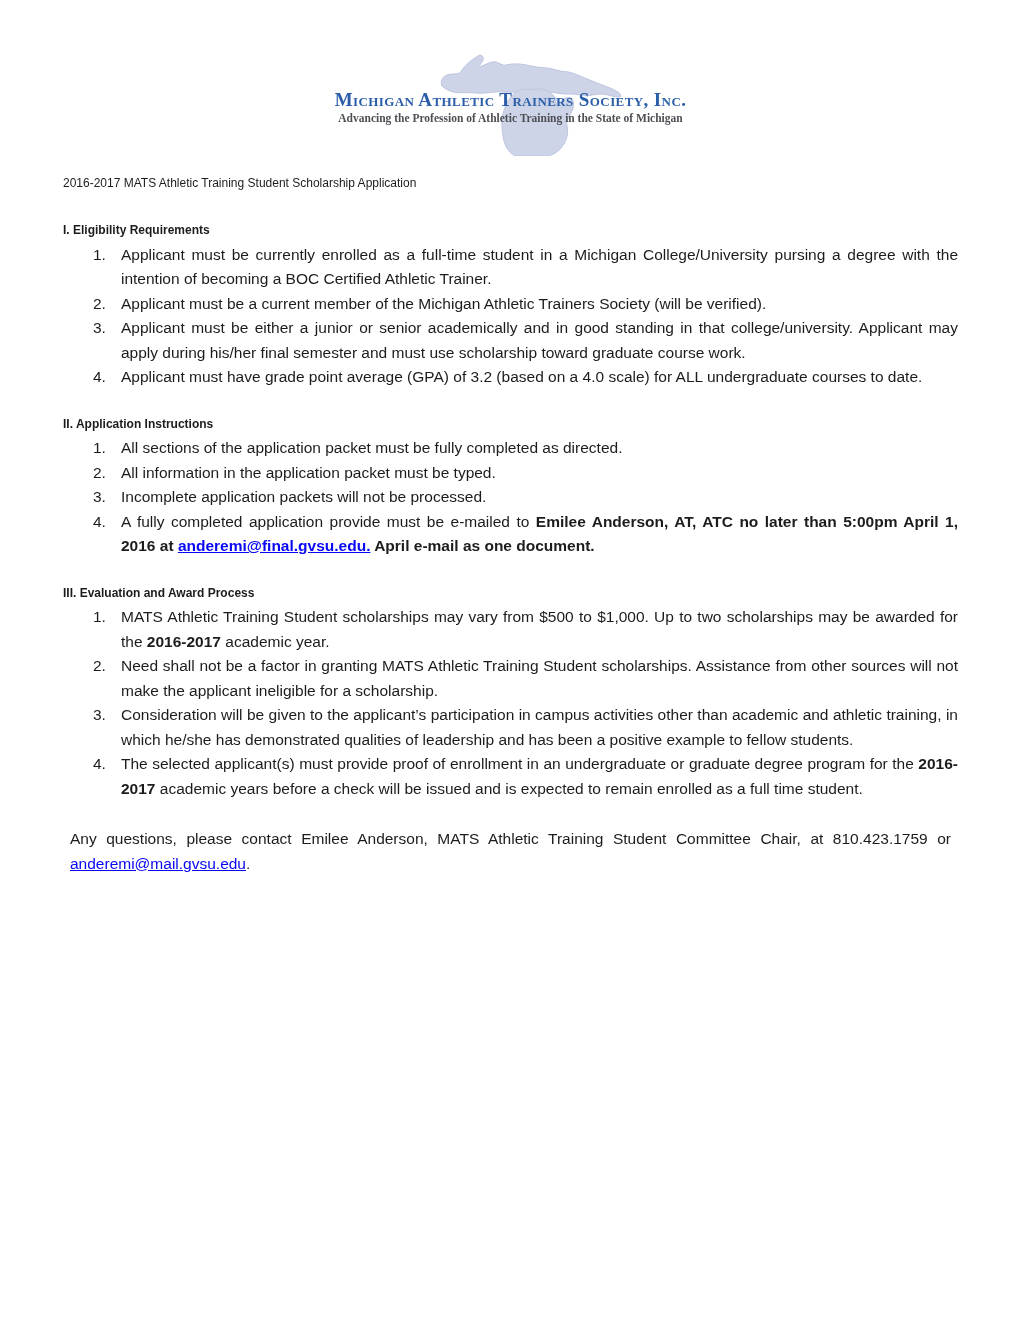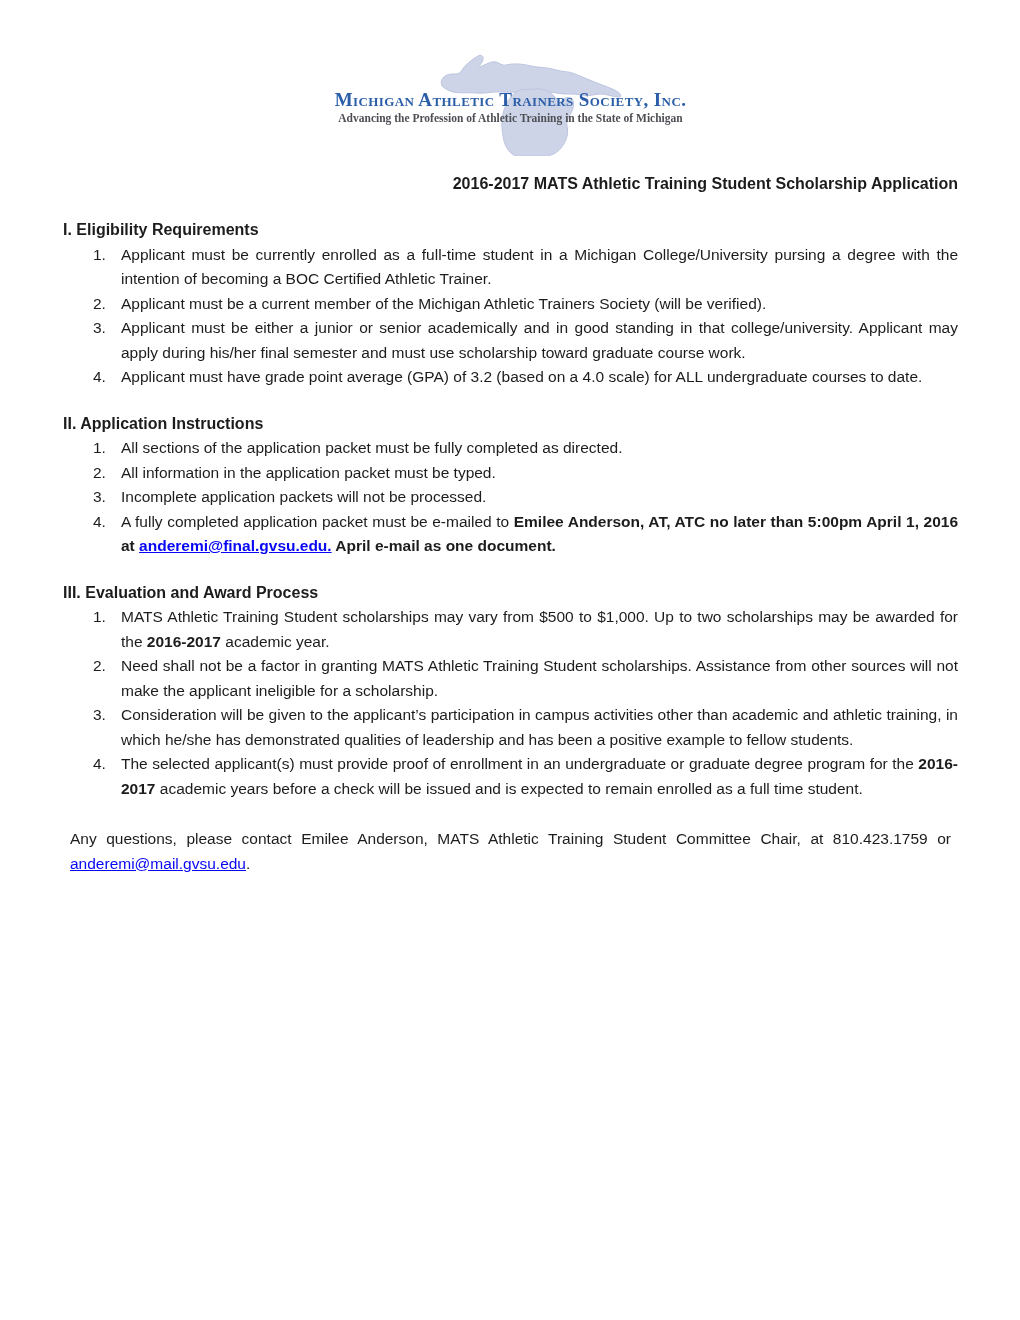--- a/index.html
+++ b/index.html
@@ -22,25 +22,25 @@
     font-variant:small-caps; font-weight:bold; font-size:19px; line-height:19px;
     letter-spacing:.4px; color:var(--org);
   }
   .org-tagline{
     position:relative; z-index:1; margin-top:2px;
     font-family:"Liberation Serif","DejaVu Serif",serif;
     font-size:11.5px; line-height:14px; color:var(--tagline);font-weight:bold;
   }
   
   h1.doc-title{
-    margin:17px 0 0; text-align:right;
-    font-size:16px; line-height:25px; font-weight:bold; color:var(--text);
+    margin:17px 0 0; text-align:left;
+    font-size:12px; line-height:25px; font-weight:normal; color:var(--text);
   }
   section.doc-section{margin:22px 0 0;}
-  h2.sec-heading{margin:0; font-size:16px; line-height:24.5px; font-weight:bold; color:var(--text);}
+  h2.sec-heading{margin:0; font-size:12px; line-height:24.5px; font-weight:bold; color:var(--text);}
   ol.sec-list{margin:0; padding:0; list-style:none;}
   li.sec-item{position:relative; padding-left:58px; text-align:justify;}
   li.sec-item .num{position:absolute; left:30px; top:0; width:24px;}
   p.closing{margin:26px 7px 0; text-align:justify;}
   .bold{font-weight:bold;}
   a.email-link{color:var(--link); text-decoration:underline; cursor:pointer;}
 </style>
 </head>
 <body>
 
@@ -101,21 +101,21 @@
       <li class="sec-item">
         <span class="num">2.</span>
         <span class="txt"><span>All information in the application packet must be typed.</span></span>
       </li>
       <li class="sec-item">
         <span class="num">3.</span>
         <span class="txt"><span>Incomplete application packets will not be processed.</span></span>
       </li>
       <li class="sec-item">
         <span class="num">4.</span>
-        <span class="txt"><span>A fully completed application packet must be e-mailed to </span><span class="bold">Emilee Anderson, AT, ATC no later than 5:00pm April 1, 2016 at </span><a class="email-link bold" href="#">anderemi@final.gvsu.edu.</a><span class="bold"> April e-mail as one document.</span></span>
+        <span class="txt"><span>A fully completed application provide must be e-mailed to </span><span class="bold">Emilee Anderson, AT, ATC no later than 5:00pm April 1, 2016 at </span><a class="email-link bold" href="#">anderemi@final.gvsu.edu.</a><span class="bold"> April e-mail as one document.</span></span>
       </li>
     </ol>
   </section>
 
   <section class="doc-section">
     <h2 class="sec-heading">III. Evaluation and Award Process</h2>
     <ol class="sec-list">
       <li class="sec-item">
         <span class="num">1.</span>
         <span class="txt"><span>MATS Athletic Training Student scholarships may vary from $500 to $1,000. Up to two scholarships may be awarded for the </span><span class="bold">2016-2017</span><span> academic year.</span></span>

